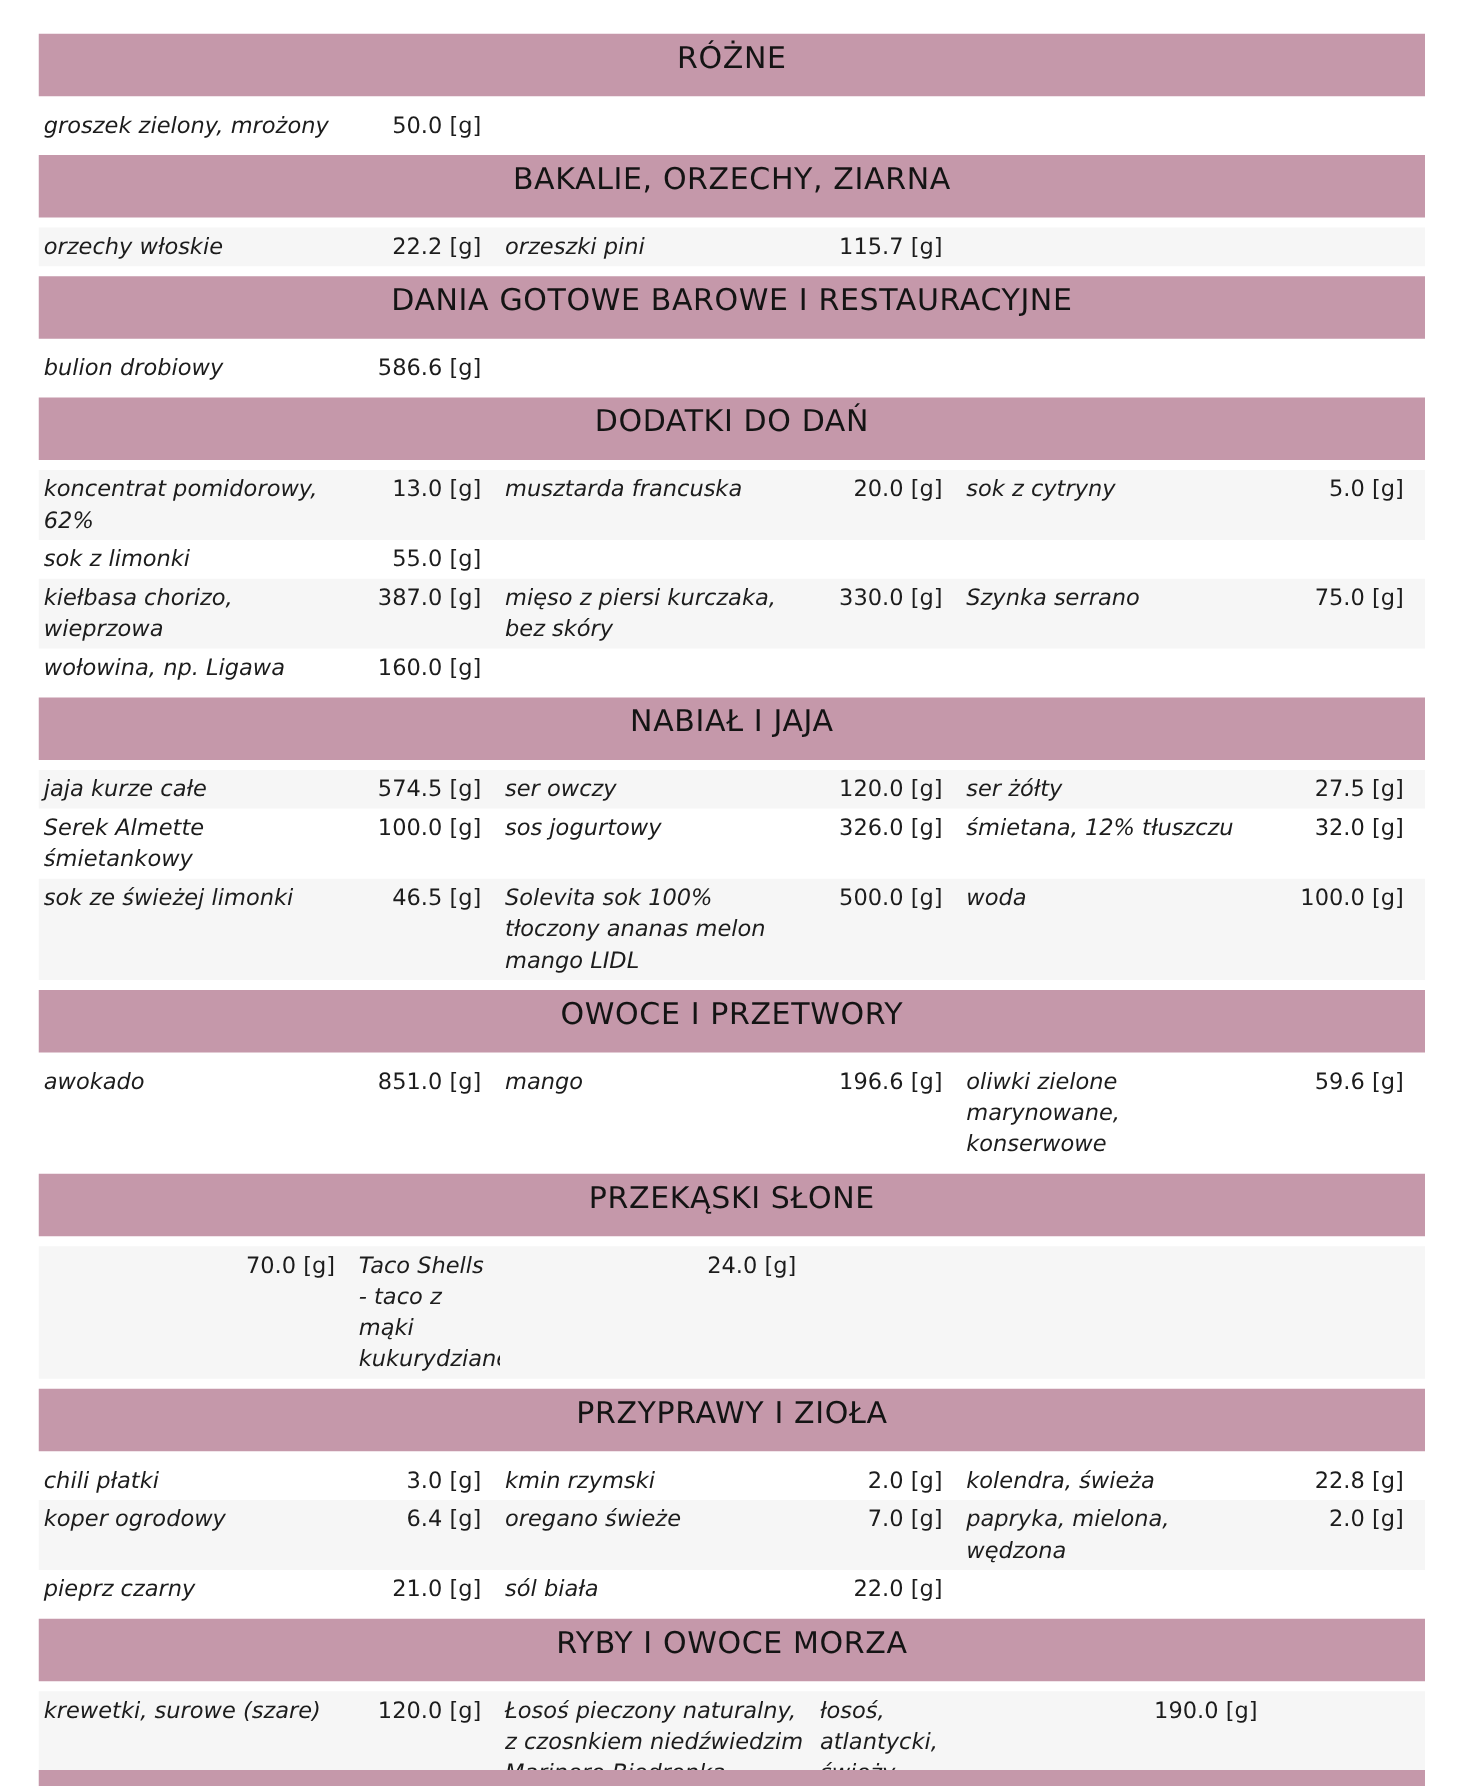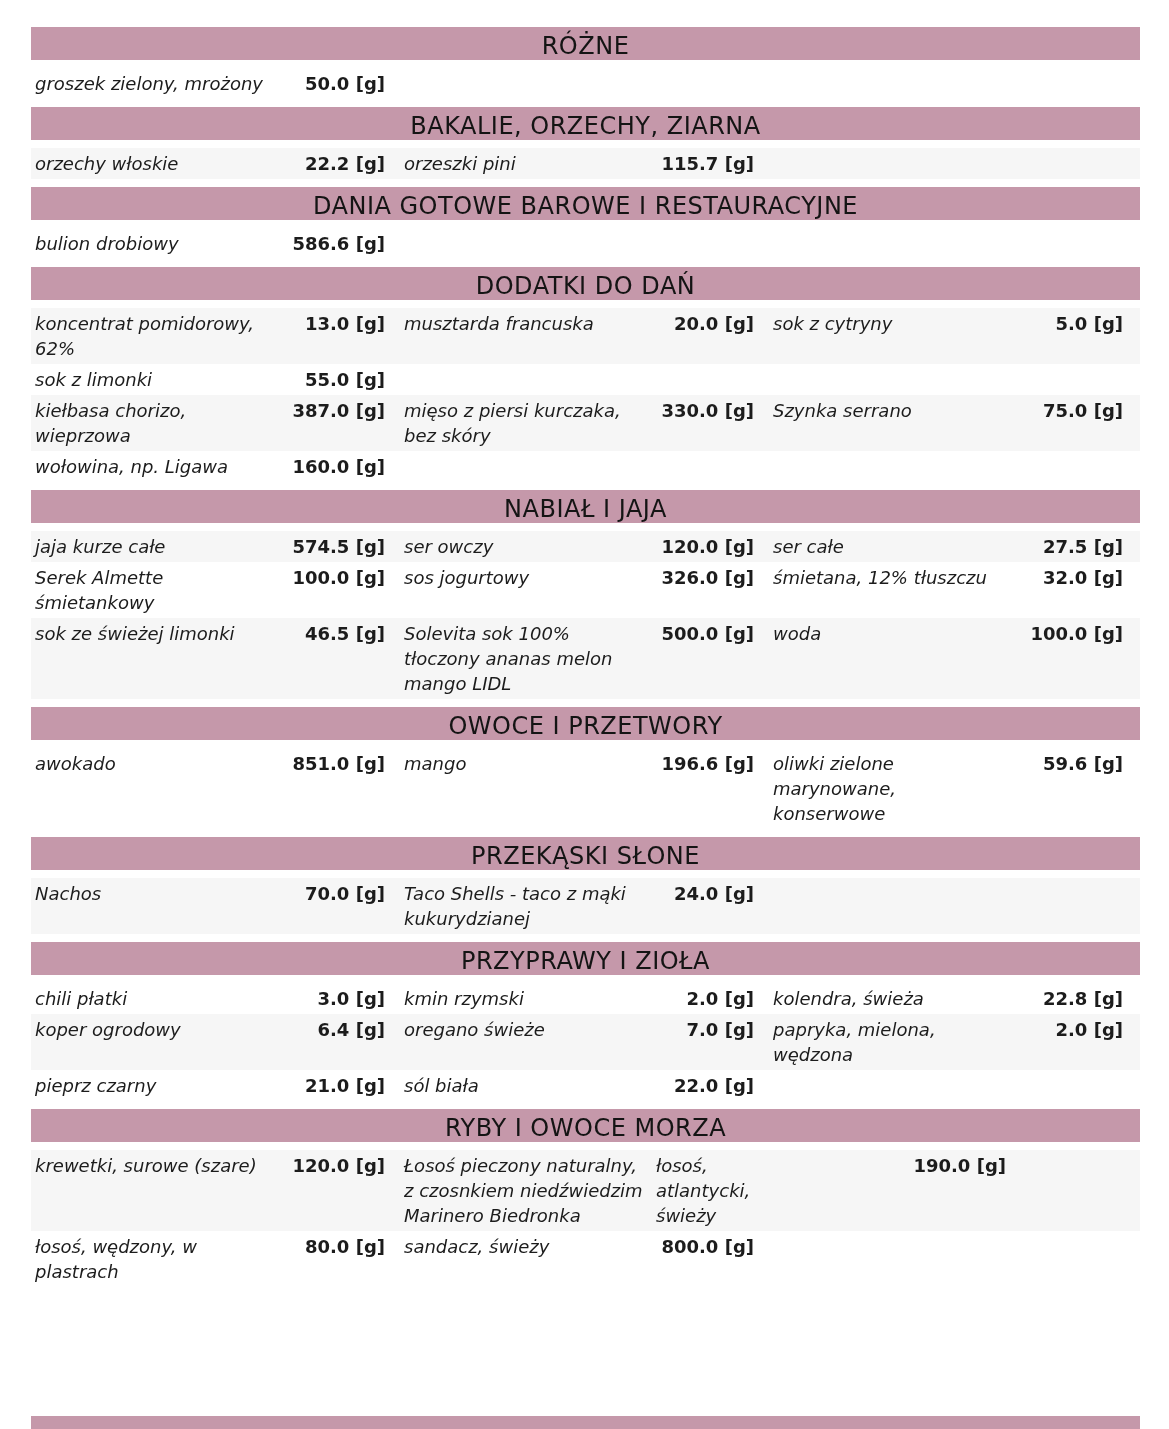--- a/index.html
+++ b/index.html
@@ -20,41 +20,41 @@
     color:var(--text);
   }
   .table-wrap{
     position:absolute;
     top:27px;
     left:31px;
     width:1109px;
   }
   .section-header{
     background:var(--header-bg);
-    height:33px;
+    height:50px;
     line-height:38px;
     text-align:center;
     font-size:24px;
     color:var(--header-text);
     letter-spacing:0.5px;
     margin:8px 0;
   }
   .section-header:first-child{margin-top:0;}
   .row{
     display:grid;
     grid-template-columns:252px 117px 252px 117px 252px 117px;
     padding:3px 0;
     font-size:18px;
     line-height:25px;
     background:var(--row-bg);
   }
   .row.alt{background:var(--row-alt-bg);}
   .cell{overflow:hidden;}
   .cell.name{padding-left:4px;padding-right:8px;font-style:italic;}
-  .cell.value{text-align:right;padding-right:15px;white-space:nowrap;font-weight:bold;}
+  .cell.value{text-align:right;padding-right:15px;white-space:nowrap;}
   .truncated-bar{
     position:absolute;
     bottom:0;
     left:31px;
     width:1109px;
     height:13px;
     background:var(--header-bg);
   }
 </style>
 </head>
@@ -120,21 +120,21 @@
       <div class="cell value"></div>
       <div class="cell name"></div>
       <div class="cell value"></div>
     </div>
     <div class="section-header"><span>NABIAŁ I JAJA</span></div>
     <div class="row alt">
       <div class="cell name">jaja kurze całe</div>
       <div class="cell value">574.5 [g]</div>
       <div class="cell name">ser owczy</div>
       <div class="cell value">120.0 [g]</div>
-      <div class="cell name">ser całe</div>
+      <div class="cell name">ser żółty</div>
       <div class="cell value">27.5 [g]</div>
     </div>
     <div class="row">
       <div class="cell name">Serek Almette śmietankowy</div>
       <div class="cell value">100.0 [g]</div>
       <div class="cell name">sos jogurtowy</div>
       <div class="cell value">326.0 [g]</div>
       <div class="cell name">śmietana, 12% tłuszczu</div>
       <div class="cell value">32.0 [g]</div>
     </div>
@@ -150,21 +150,20 @@
     <div class="row">
       <div class="cell name">awokado</div>
       <div class="cell value">851.0 [g]</div>
       <div class="cell name">mango</div>
       <div class="cell value">196.6 [g]</div>
       <div class="cell name">oliwki zielone marynowane, konserwowe</div>
       <div class="cell value">59.6 [g]</div>
     </div>
     <div class="section-header"><span>PRZEKĄSKI SŁONE</span></div>
     <div class="row alt">
-      <div class="cell name">Nachos</div>
       <div class="cell value">70.0 [g]</div>
       <div class="cell name">Taco Shells - taco z mąki kukurydzianej</div>
       <div class="cell value">24.0 [g]</div>
       <div class="cell name"></div>
       <div class="cell value"></div>
     </div>
     <div class="section-header"><span>PRZYPRAWY I ZIOŁA</span></div>
     <div class="row">
       <div class="cell name">chili płatki</div>
       <div class="cell value">3.0 [g]</div>

